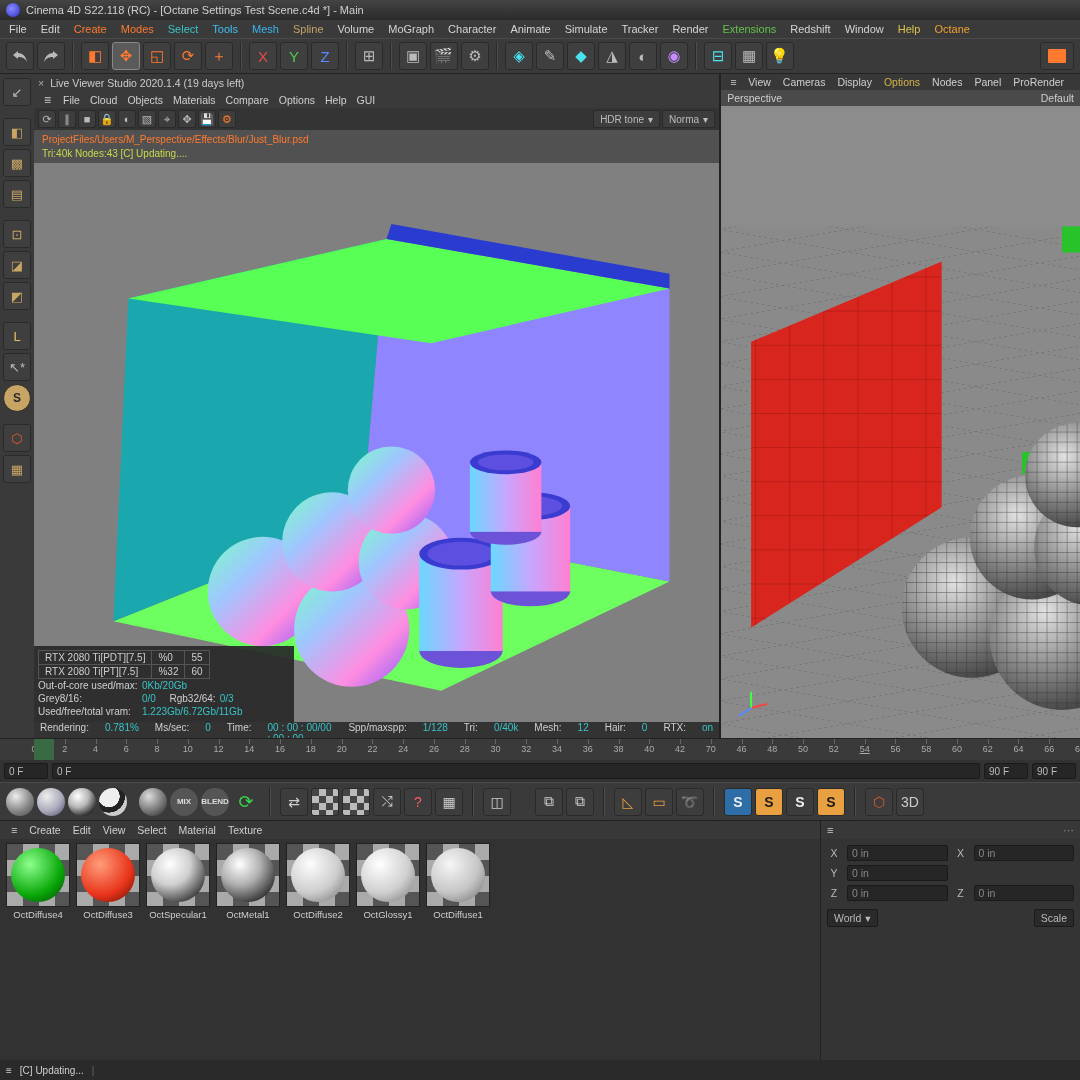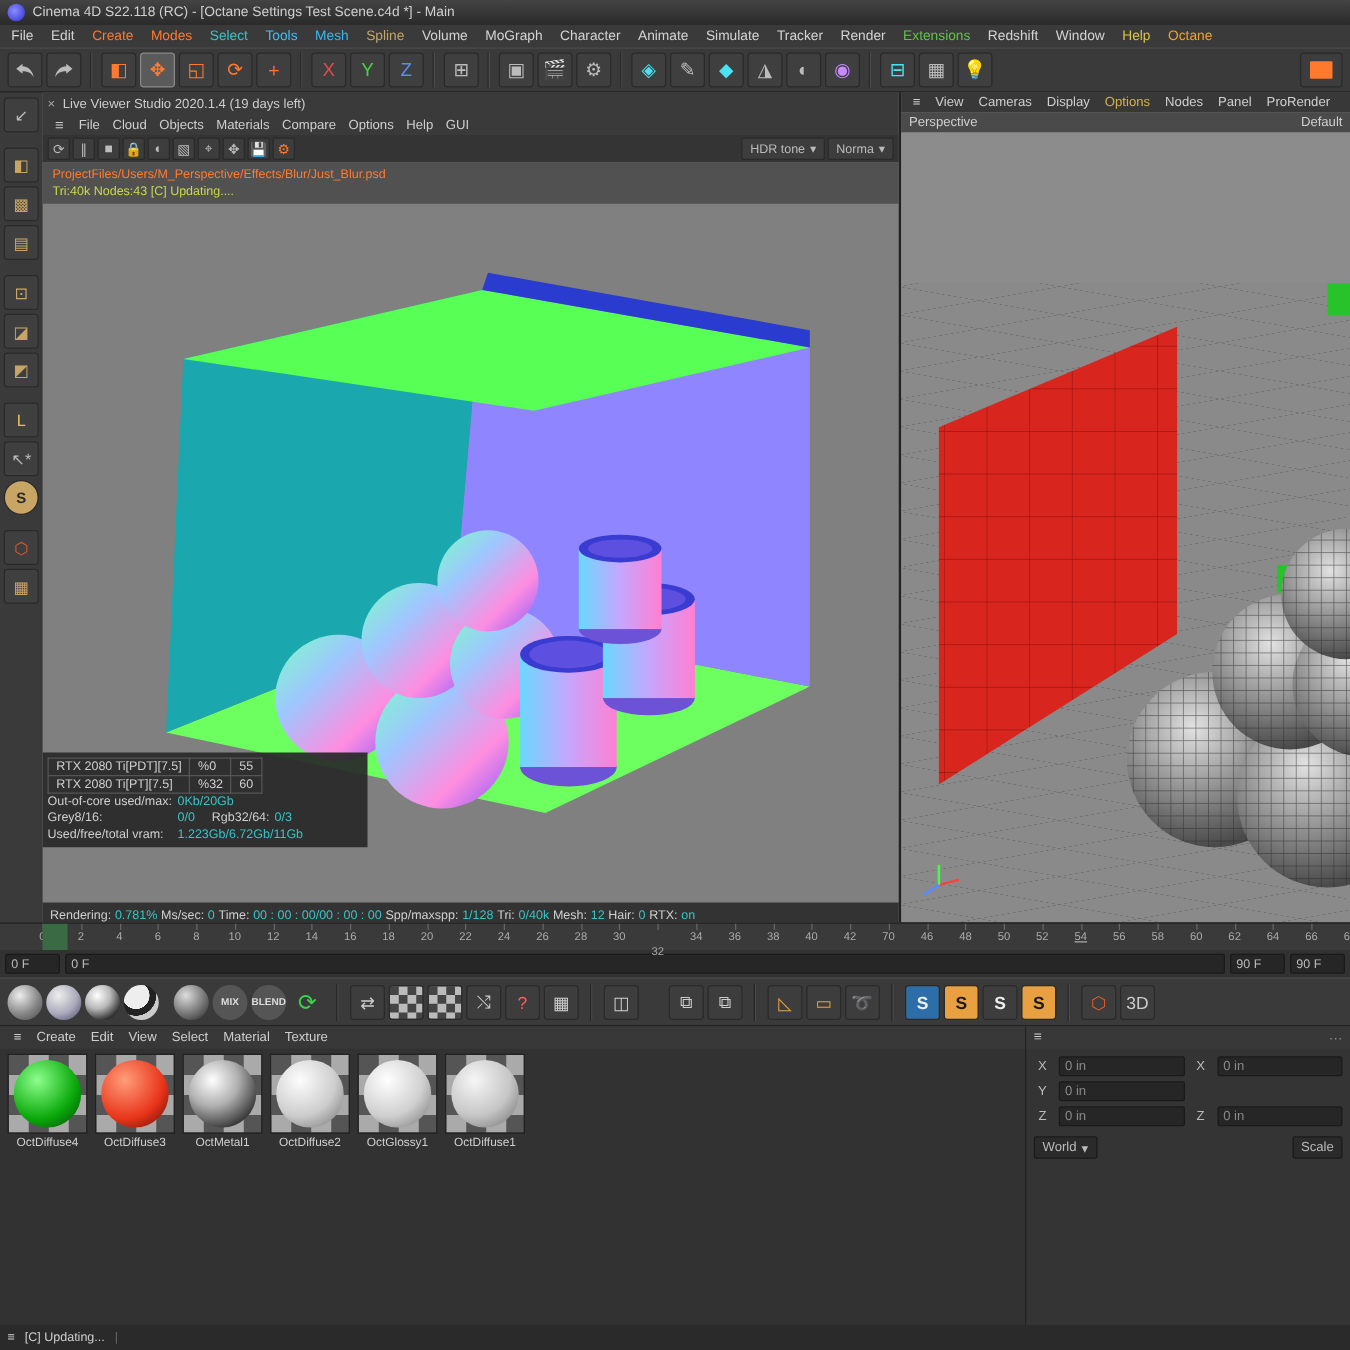--- a/index.html
+++ b/index.html
@@ -67,21 +67,21 @@
   
   .left-scene-svg{width:100%;height:100%;display:block;}
 
   
   .gpu{position:absolute;left:0;bottom:0;background:rgba(40,40,40,.92);padding:4px 4px;font-size:10px;line-height:13px;color:#cfcfcf;min-width:260px;}
   .gpu .row{display:flex;gap:4px}
   .gpu .lab{min-width:100px;color:#cfcfcf}
   .gpu .cy{color:var(--cyan)}
   .gpu table{border-collapse:collapse;font-size:10px}
   .gpu td{padding:0 6px;border:1px solid #555}
-  .statusline{height:16px;background:#333;color:#cfcfcf;font-size:10px;display:flex;align-items:flex-end;padding:0 6px;gap:3px;margin-top:44px;}
+  .statusline{height:16px;background:#333;color:#cfcfcf;font-size:10px;display:flex;align-items:flex-start;padding:0 6px;gap:16px;}
   .statusline .lbl{color:#cfcfcf}
   .statusline .val{color:var(--cyan)}
 
   
   .rvp-head{height:16px;background:#383838;display:flex;align-items:center;font-size:10.5px;gap:2px;padding:0 4px;}
   .rvp-head span{padding:0 5px;color:#cfcfcf}
   .rvp-head .opt{color:#d3b24a}
   .rvp-sub{height:16px;background:#4a4a4a;display:flex;align-items:center;font-size:10.5px;padding:0 6px;color:#cfcfcf;justify-content:space-between}
   .right-scene{flex:1;background:linear-gradient(#888,#6c6c6c);position:relative;overflow:hidden;}
 
@@ -482,21 +482,21 @@
         <div class="ticklbl" style="left: 338.412px;">22</div>
         <div class="tick" style="left: 369.176px;"></div>
         <div class="ticklbl" style="left: 369.176px;">24</div>
         <div class="tick" style="left: 399.941px;"></div>
         <div class="ticklbl" style="left: 399.941px;">26</div>
         <div class="tick" style="left: 430.706px;"></div>
         <div class="ticklbl" style="left: 430.706px;">28</div>
         <div class="tick" style="left: 461.471px;"></div>
         <div class="ticklbl" style="left: 461.471px;">30</div>
         <div class="tick" style="left: 492.235px;"></div>
-        <div class="ticklbl" style="left: 492.235px; margin-top: 12px;">32</div>
+        <div class="ticklbl" style="left: 492.235px;">32</div>
         <div class="tick" style="left: 523px;"></div>
         <div class="ticklbl" style="left: 523px;">34</div>
         <div class="tick" style="left: 553.765px;"></div>
         <div class="ticklbl" style="left: 553.765px;">36</div>
         <div class="tick" style="left: 584.529px;"></div>
         <div class="ticklbl" style="left: 584.529px;">38</div>
         <div class="tick" style="left: 615.294px;"></div>
         <div class="ticklbl" style="left: 615.294px;">40</div>
         <div class="tick" style="left: 646.059px;"></div>
         <div class="ticklbl" style="left: 646.059px;">42</div>
@@ -594,20 +594,26 @@
             <div class="lbl">OctDiffuse4</div>
           </div>
           <div class="matcell">
             <div class="matthumb">
               <div class="sph" style="background: radial-gradient(circle at 35% 30%, rgb(255, 157, 122), rgb(232, 52, 26) 60%, rgb(90, 12, 0));"></div>
             </div>
             <div class="lbl">OctDiffuse3</div>
           </div>
           <div class="matcell">
             <div class="matthumb">
+              <div class="sph" style="background: radial-gradient(circle at 35% 30%, rgb(255, 255, 255), rgb(207, 207, 207) 40%, rgb(58, 58, 58) 80%);"></div>
+            </div>
+            <div class="lbl">OctSpecular1</div>
+          </div>
+          <div class="matcell">
+            <div class="matthumb">
               <div class="sph" style="background: radial-gradient(circle at 35% 30%, rgb(255, 255, 255), rgb(176, 176, 176) 40%, rgb(48, 48, 48) 80%);"></div>
             </div>
             <div class="lbl">OctMetal1</div>
           </div>
           <div class="matcell">
             <div class="matthumb">
               <div class="sph" style="background: radial-gradient(circle at 35% 30%, rgb(253, 253, 253), rgb(205, 205, 205) 55%, rgb(109, 109, 109));"></div>
             </div>
             <div class="lbl">OctDiffuse2</div>
           </div>

